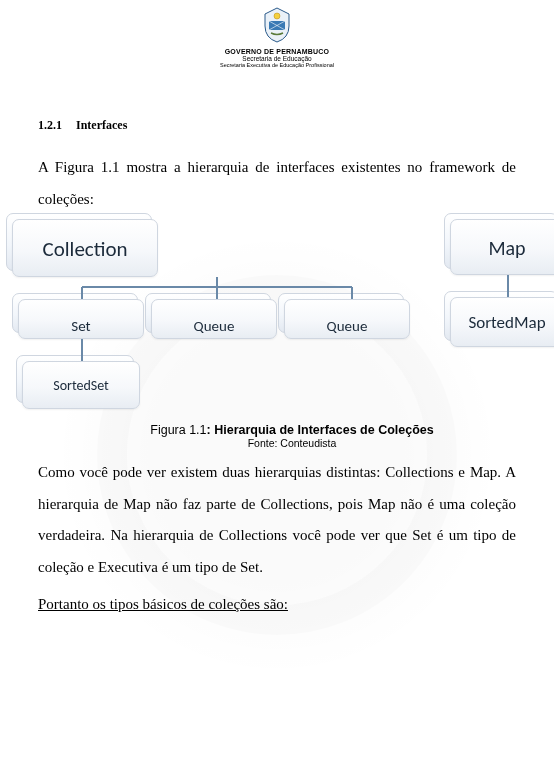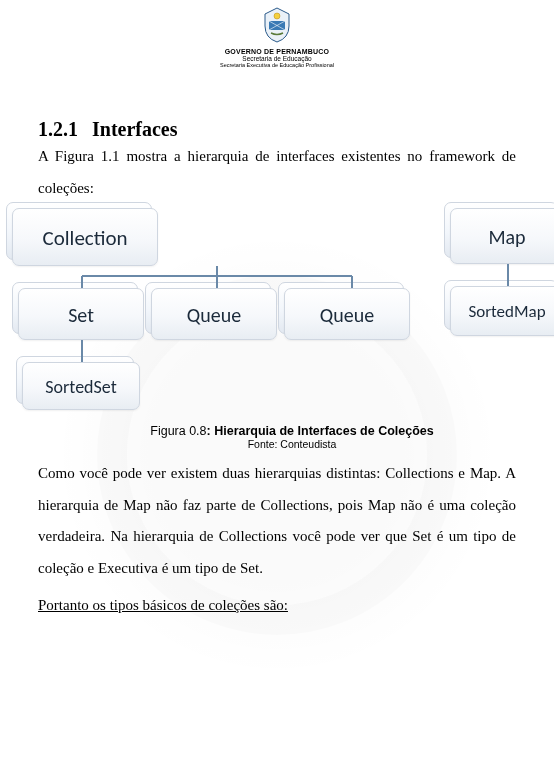--- a/index.html
+++ b/index.html
@@ -51,22 +51,22 @@
     .header-line2 { font-size: 6.5px; }
     .header-line3 { font-size: 5.5px; }
     .content {
       padding: 50px 38px 0 38px;
       position: relative;
       z-index: 2;
       font-size: 15px;
     }
     .section-heading {
       font-weight: bold;
-      font-size: 20px;
-      margin-bottom: 0;
+      font-size: 12px;
+      margin-bottom: 19px;
     }
     .section-number { display: inline-block; margin-right: 14px; }
     .para {
       text-align: justify;
       line-height: 2.1;
       margin-bottom: 4px;
     }
     .final-para { margin-top: 6px; text-decoration: underline; }
     .diagram-wrap {
       margin: 4px 0 8px -26px;
@@ -107,28 +107,28 @@
       border: 1px solid #cfd6e0;
       border-radius: 7px;
       z-index: -1;
     }
     .node-lg {
       width: 146px; height: 58px;
       line-height: 58px;
       font-size: 21px;
     }
     .node-md {
-      width: 126px; height: 52px;
+      width: 126px; height: 40px;
       line-height: 52px;
-      font-size: 20px;
+      font-size: 15px;
     }
     .node-sm {
       width: 118px; height: 48px;
       line-height: 48px;
-      font-size: 18px;
+      font-size: 14px;
     }
     .node-map-top { width: 114px; height: 56px; line-height: 56px; font-size: 20px; }
     .node-map-bot { width: 114px; height: 50px; line-height: 50px; font-size: 17px; }
     .conn { position: relative; height: 0; }
     .conn svg { position: absolute; top: 0; left: 0; overflow: visible; }
     .caption {
       text-align: center;
       font-family: Arial, sans-serif;
       margin-top: 14px;
     }
@@ -202,21 +202,21 @@
           </svg>
         </div>
         <div class="row row-mid">
           <div class="node node-map-bot">SortedMap</div>
         </div>
       </div>
     </div>
 
     <div class="caption">
       <div class="caption-main">
-        <span class="caption-label">Figura 0.8</span><span class="caption-bold">: Hierarquia de Interfaces de Coleções</span>
+        <span class="caption-label">Figura 1.1</span><span class="caption-bold">: Hierarquia de Interfaces de Coleções</span>
       </div>
       <div class="caption-sub">Fonte: Conteudista</div>
     </div>
   </div>
 
   <p class="para">Como você pode ver existem duas hierarquias distintas: Collections e Map. A hierarquia de Map não faz parte de Collections, pois Map não é uma coleção verdadeira. Na hierarquia de Collections você pode ver que Set é um tipo de coleção e Executiva é um tipo de Set.</p>
   <p class="para final-para">Portanto os tipos básicos de coleções são:</p>
 
 </div>
 

